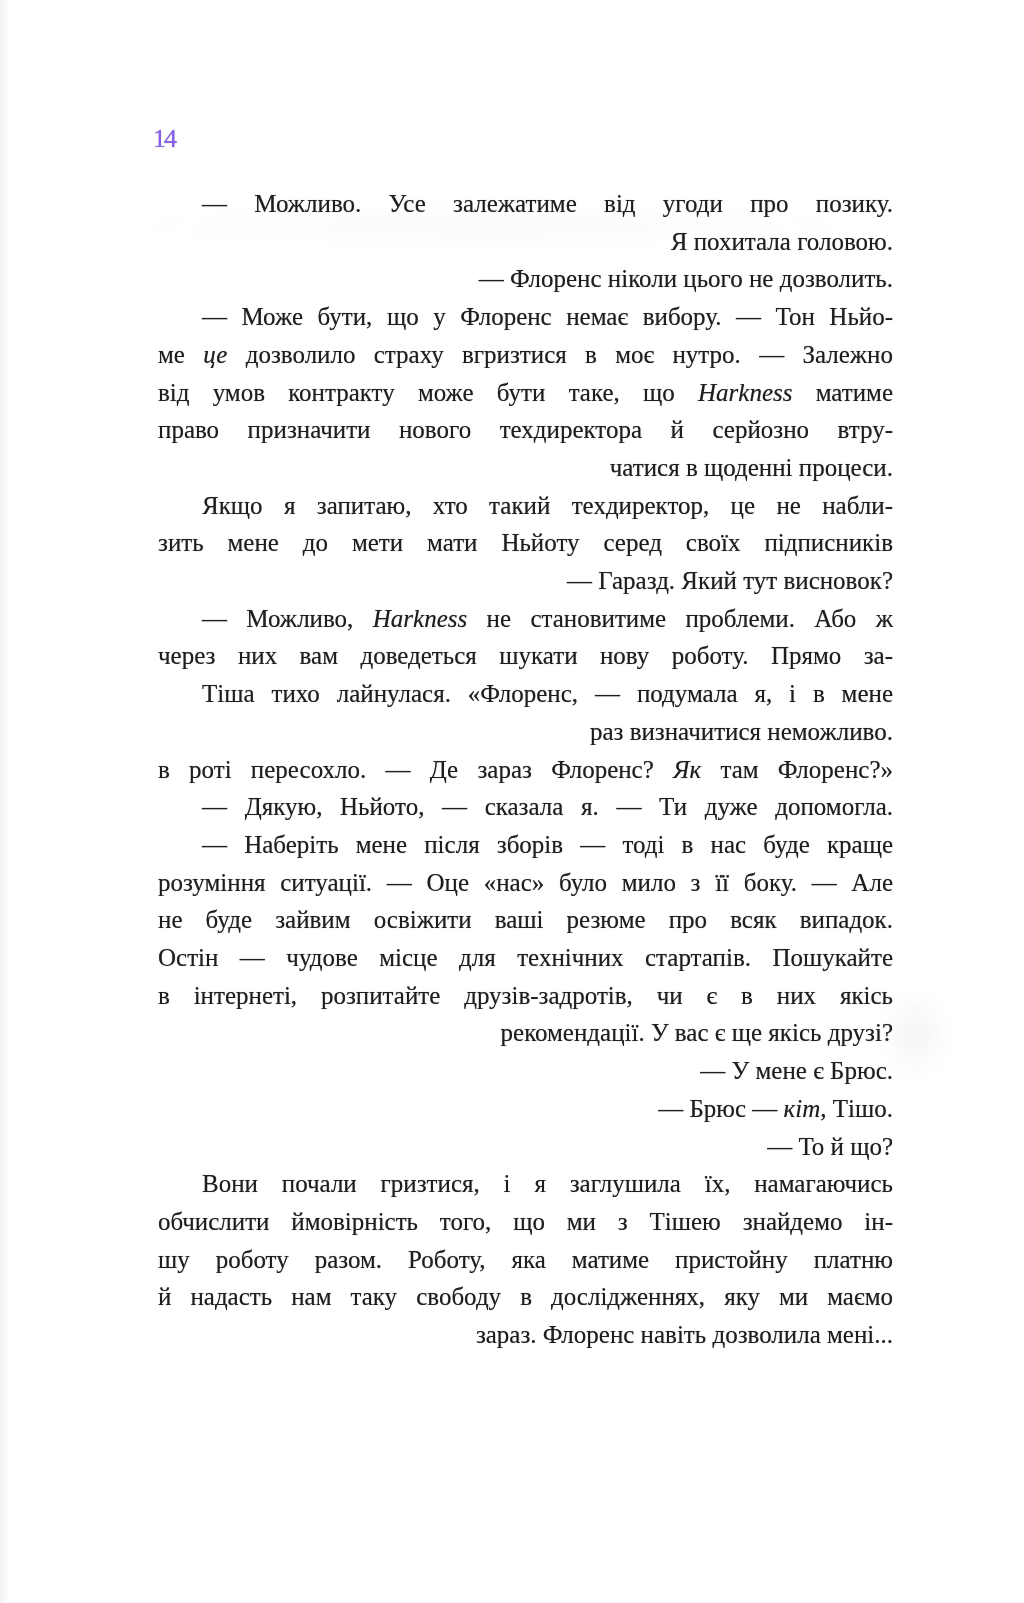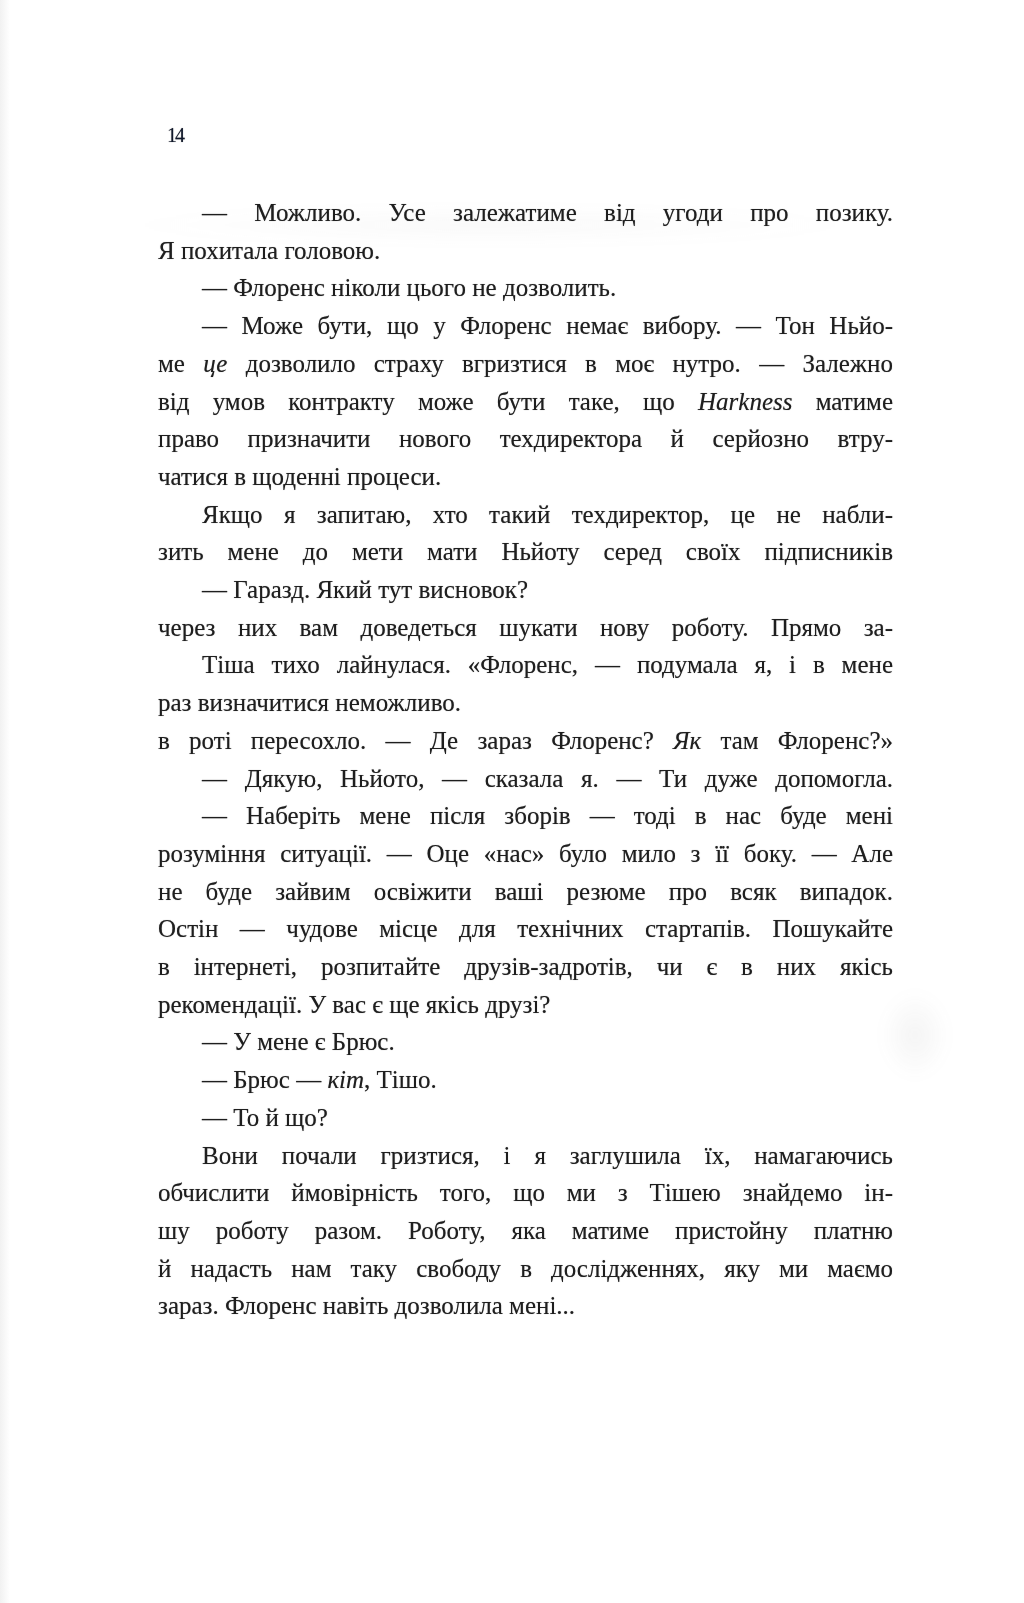--- a/index.html
+++ b/index.html
@@ -28,37 +28,37 @@
     border-radius: 50%;
     filter: blur(6px);
     background: radial-gradient(closest-side, rgba(100,100,100,0.07), rgba(100,100,100,0));
     pointer-events: none;
   }
   .smudge-1 { left: 880px; top: 990px; width: 70px; height: 90px; }
   .smudge-2 { left: 120px; top: 205px; width: 740px; height: 40px;
               background: radial-gradient(closest-side, rgba(100,100,100,0.04), rgba(100,100,100,0)); }
   .pagenum {
     position: absolute;
-    left: 167px;
+    left: 153px;
     top: 124px;
-    font-size: 20px;
+    font-size: 26px;
     letter-spacing: -2px;
-    color: #0f172a;
+    color: #8b5cf6;
     text-shadow: 0 0 1px rgba(20,20,20,0.55);
   }
   .text-block {
     position: absolute;
     left: 158px;
-    top: 194px;
+    top: 185px;
     width: 735px;
   }
   .line {
     font-size: 25px;
     line-height: 37.7px;
-    text-align: left;
+    text-align: right;
     text-shadow: 0 0 0.8px rgba(25,25,25,0.55);
     white-space: normal;
   }
   .line.fill {
     text-align: justify;
     text-align-last: justify;
   }
   .line.indent {
     text-indent: 44px;
   }
@@ -82,26 +82,27 @@
       <div class="line"><span>Я похитала головою.</span></div>
       <div class="line indent"><span>— Флоренс ніколи цього не дозволить.</span></div>
       <div class="line indent fill"><span>— Може бути, що у Флоренс немає вибору. — Тон Ньйо-</span></div>
       <div class="line fill"><span>ме </span><i>це</i><span> дозволило страху вгризтися в моє нутро. — Залежно</span></div>
       <div class="line fill"><span>від умов контракту може бути таке, що </span><i>Harkness</i><span> матиме</span></div>
       <div class="line fill"><span>право призначити нового техдиректора й серйозно втру-</span></div>
       <div class="line"><span>чатися в щоденні процеси.</span></div>
       <div class="line indent fill"><span>Якщо я запитаю, хто такий техдиректор, це не набли-</span></div>
       <div class="line fill"><span>зить мене до мети мати Ньйоту серед своїх підписників</span></div>
       <div class="line indent"><span>— Гаразд. Який тут висновок?</span></div>
+      <div class="line indent fill"><span>— Можливо, </span><i>Harkness</i><span> не становитиме проблеми. Або ж</span></div>
       <div class="line fill"><span>через них вам доведеться шукати нову роботу. Прямо за-</span></div>
       <div class="line indent fill"><span>Тіша тихо лайнулася. «Флоренс, — подумала я, і в мене</span></div>
       <div class="line"><span>раз визначитися неможливо.</span></div>
       <div class="line fill"><span>в роті пересохло. — Де зараз Флоренс? </span><i>Як</i><span> там Флоренс?»</span></div>
       <div class="line indent fill"><span>— Дякую, Ньйото, — сказала я. — Ти дуже допомогла.</span></div>
-      <div class="line indent fill"><span>— Наберіть мене після зборів — тоді в нас буде мені</span></div>
+      <div class="line indent fill"><span>— Наберіть мене після зборів — тоді в нас буде краще</span></div>
       <div class="line fill"><span>розуміння ситуації. — Оце «нас» було мило з її боку. — Але</span></div>
       <div class="line fill"><span>не буде зайвим освіжити ваші резюме про всяк випадок.</span></div>
       <div class="line fill"><span>Остін — чудове місце для технічних стартапів. Пошукайте</span></div>
       <div class="line fill"><span>в інтернеті, розпитайте друзів-задротів, чи є в них якісь</span></div>
       <div class="line"><span>рекомендації. У вас є ще якісь друзі?</span></div>
       <div class="line indent"><span>— У мене є Брюс.</span></div>
       <div class="line indent"><span>— Брюс — </span><i>кіт</i><span>, Тішо.</span></div>
       <div class="line indent"><span>— То й що?</span></div>
       <div class="line indent fill"><span>Вони почали гризтися, і я заглушила їх, намагаючись</span></div>
       <div class="line fill"><span>обчислити ймовірність того, що ми з Тішею знайдемо ін-</span></div>

